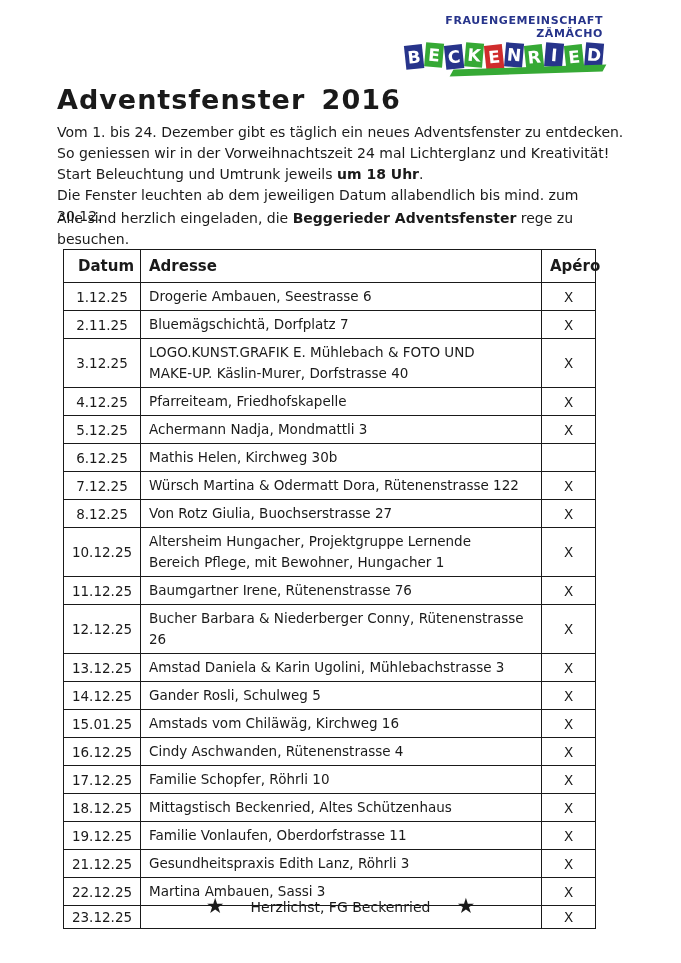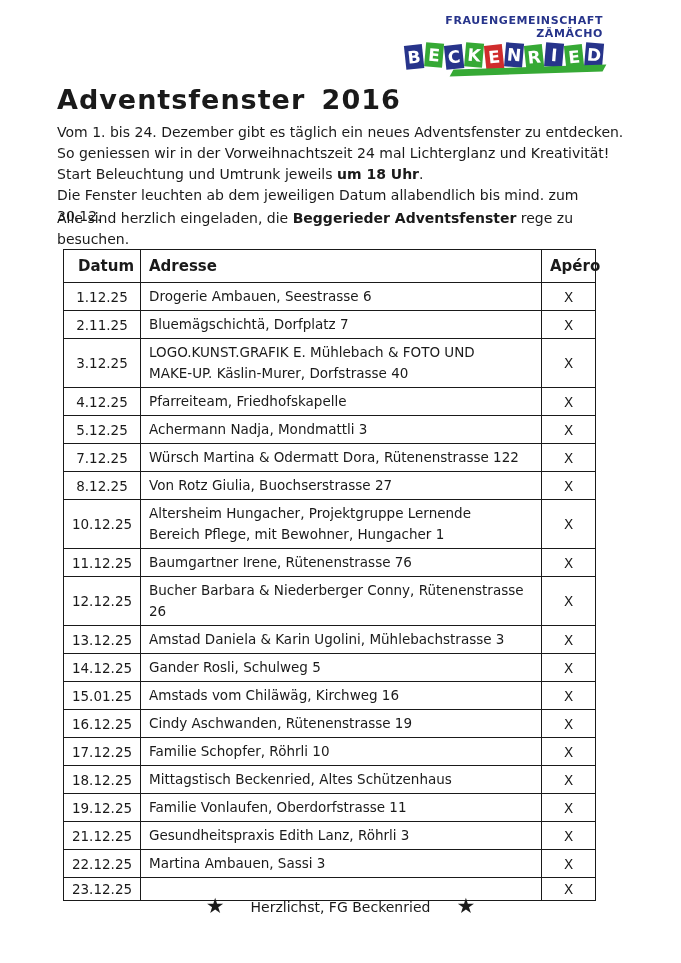--- a/index.html
+++ b/index.html
@@ -211,20 +211,27 @@
             <td class="col-apero">X</td>
           </tr>
           <tr>
             <td class="col-date">5.12.25</td>
             <td class="col-addr">
               <div>Achermann Nadja, Mondmattli 3</div>
             </td>
             <td class="col-apero">X</td>
           </tr>
           <tr>
+            <td class="col-date">6.12.25</td>
+            <td class="col-addr">
+              <div>Mathis Helen, Kirchweg 30b</div>
+            </td>
+            <td class="col-apero"></td>
+          </tr>
+          <tr>
             <td class="col-date">7.12.25</td>
             <td class="col-addr">
               <div>Würsch Martina &amp; Odermatt Dora, Rütenenstrasse 122</div>
             </td>
             <td class="col-apero">X</td>
           </tr>
           <tr>
             <td class="col-date">8.12.25</td>
             <td class="col-addr">
               <div>Von Rotz Giulia, Buochserstrasse 27</div>
@@ -270,21 +277,21 @@
           <tr>
             <td class="col-date">15.01.25</td>
             <td class="col-addr">
               <div>Amstads vom Chiläwäg, Kirchweg 16</div>
             </td>
             <td class="col-apero">X</td>
           </tr>
           <tr>
             <td class="col-date">16.12.25</td>
             <td class="col-addr">
-              <div>Cindy Aschwanden, Rütenenstrasse 19</div>
+              <div>Cindy Aschwanden, Rütenenstrasse 4</div>
             </td>
             <td class="col-apero">X</td>
           </tr>
           <tr>
             <td class="col-date">17.12.25</td>
             <td class="col-addr">
               <div>Familie Schopfer, Röhrli 10</div>
             </td>
             <td class="col-apero">X</td>
           </tr>

